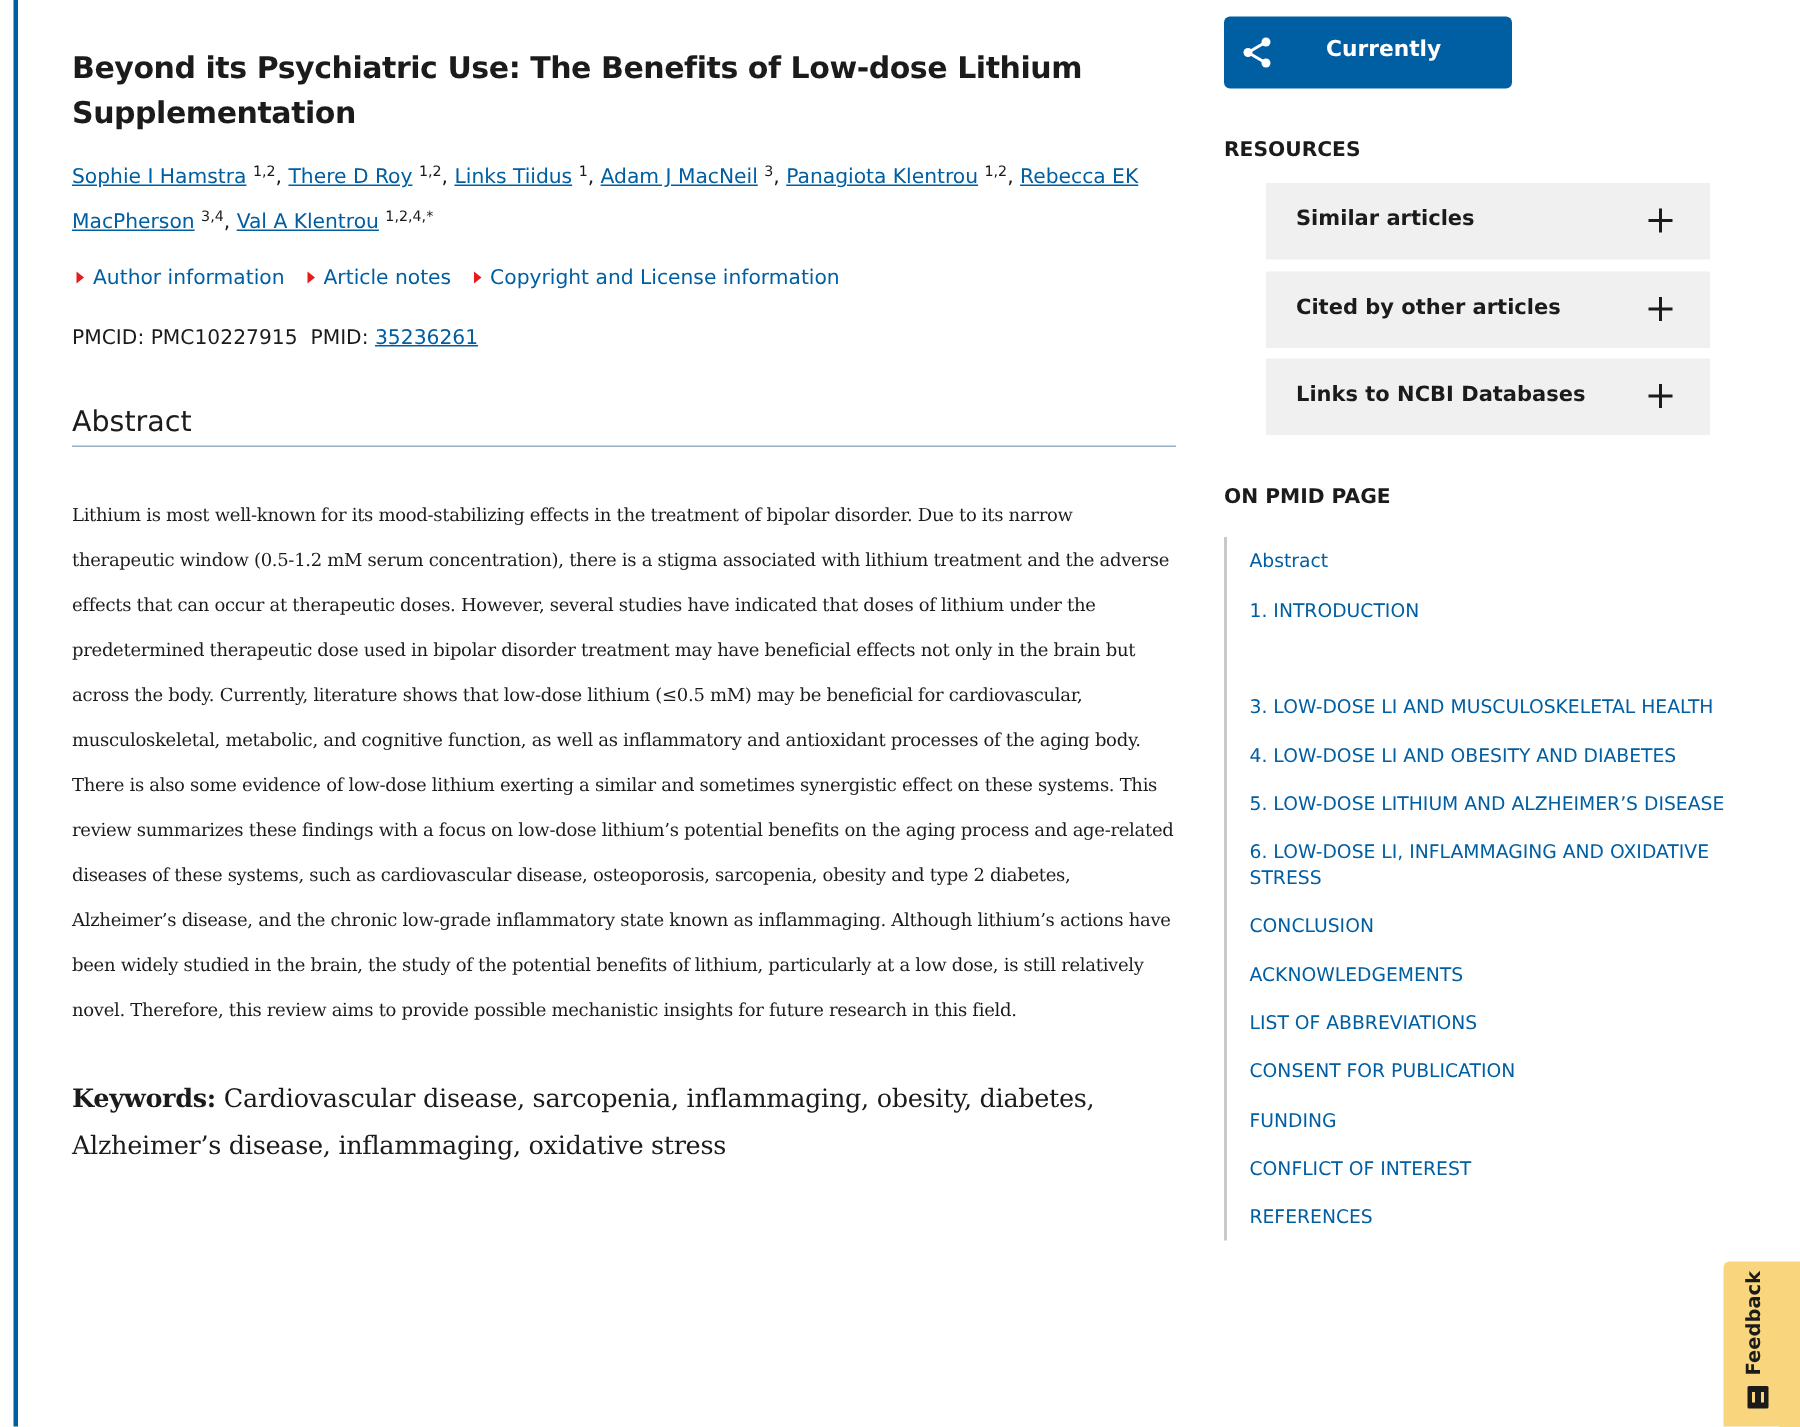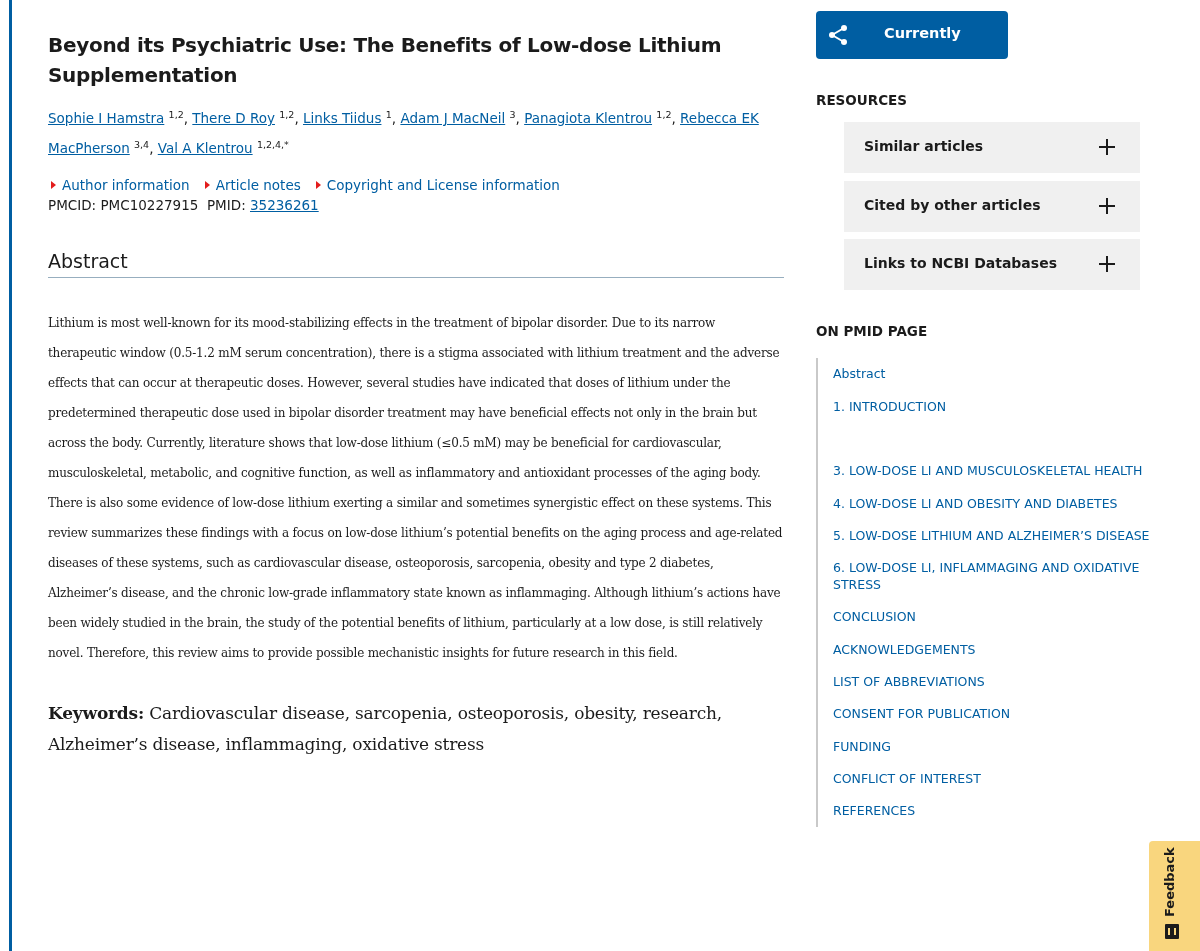--- a/index.html
+++ b/index.html
@@ -6,21 +6,21 @@
   body{width:1200px;height:951px;overflow:hidden;position:relative;font-family:"Liberation Sans",sans-serif;color:#1b1b1b;}
   .left-bar{position:absolute;left:9px;top:0;width:3px;height:951px;background:#005ea2;}
   .main{position:absolute;left:48px;top:0;width:736px;}
   .title{font-family:"DejaVu Sans",sans-serif;font-weight:bold;font-size:20px;line-height:30px;margin:30px 0 0 0;color:#1b1b1b;letter-spacing:-0.3px;}
   .authors{font-family:"DejaVu Sans",sans-serif;font-size:13.5px;line-height:30px;margin-top:13px;color:#1b1b1b;}
   .authors a{color:#005ea2;text-decoration:underline;}
   .authors sup{font-size:9.5px;vertical-align:5px;line-height:0;}
   .meta-links{font-family:"DejaVu Sans",sans-serif;font-size:13.5px;margin-top:14px;display:flex;gap:12px;text-align:center;}
   .meta-link{color:#005ea2;display:flex;align-items:center;cursor:pointer;}
   .tri{display:inline-block;width:0;height:0;border-top:4.5px solid transparent;border-bottom:4.5px solid transparent;border-left:5px solid #e31c1c;margin-right:6px;margin-left:3px;}
-  .ids{font-family:"DejaVu Sans",sans-serif;font-size:13.5px;margin-top:4px;color:#1b1b1b;}
+  .ids{font-family:"DejaVu Sans",sans-serif;font-size:13.5px;margin-top:24px;color:#1b1b1b;}
   .ids a{color:#005ea2;text-decoration:underline;}
   .section-h{font-family:"DejaVu Sans",sans-serif;font-size:19px;margin-top:37px;padding-bottom:5px;border-bottom:1px solid #97aebf;color:#1b1b1b;}
   .abstract{font-family:"DejaVu Serif",serif;font-size:12px;line-height:30px;margin-top:30px;color:#1b1b1b;letter-spacing:-0.2px;}
   .keywords{font-family:"DejaVu Serif",serif;font-size:17px;line-height:31px;margin-top:30px;color:#1b1b1b;letter-spacing:-0.2px;}
   .keywords b{font-weight:bold;}
   .side{position:absolute;left:816px;top:0;width:352px;}
   .permalink{position:absolute;left:0;top:11px;width:192px;height:48px;background:#005ea2;border-radius:4px;color:#fff;display:flex;align-items:center;cursor:pointer;}
   .permalink .share{position:absolute;left:10px;top:12px;}
   .permalink .lbl{position:absolute;left:68px;top:14px;font-family:"DejaVu Sans",sans-serif;font-weight:bold;font-size:14.5px;}
   .side-h{position:absolute;left:0;font-family:"DejaVu Sans",sans-serif;font-weight:bold;font-size:13.5px;color:#1b1b1b;}
@@ -70,21 +70,21 @@
   </div>
 
   <div class="ids">
     <span>PMCID:</span> <span>PMC10227915</span>&nbsp;
     <span>PMID:</span> <a>35236261</a>
   </div>
 
   <div class="section-h">Abstract</div>
   <p class="abstract">Lithium is most well-known for its mood-stabilizing effects in the treatment of bipolar disorder. Due to its narrow therapeutic window (0.5-1.2 mM serum concentration), there is a stigma associated with lithium treatment and the adverse effects that can occur at therapeutic doses. However, several studies have indicated that doses of lithium under the predetermined therapeutic dose used in bipolar disorder treatment may have beneficial effects not only in the brain but across the body. Currently, literature shows that low-dose lithium (≤0.5 mM) may be beneficial for cardiovascular, musculoskeletal, metabolic, and cognitive function, as well as inflammatory and antioxidant processes of the aging body. There is also some evidence of low-dose lithium exerting a similar and sometimes synergistic effect on these systems. This review summarizes these findings with a focus on low-dose lithium’s potential benefits on the aging process and age-related diseases of these systems, such as cardiovascular disease, osteoporosis, sarcopenia, obesity and type 2 diabetes, Alzheimer’s disease, and the chronic low-grade inflammatory state known as inflammaging. Although lithium’s actions have been widely studied in the brain, the study of the potential benefits of lithium, particularly at a low dose, is still relatively novel. Therefore, this review aims to provide possible mechanistic insights for future research in this field.</p>
 
-  <p class="keywords"><b>Keywords:</b> <span>Cardiovascular disease, sarcopenia, osteoporosis, obesity, research, Alzheimer’s disease, inflammaging, oxidative stress</span></p>
+  <p class="keywords"><b>Keywords:</b> <span>Cardiovascular disease, sarcopenia, inflammaging, obesity, diabetes, Alzheimer’s disease, inflammaging, oxidative stress</span></p>
 
 </div>
 
 <div class="side">
   <div class="permalink">
     <svg class="share" width="24" height="24" viewBox="0 0 24 24">
       <circle cx="18" cy="5" r="3" fill="#fff"></circle>
         <circle cx="6" cy="12" r="3" fill="#fff"></circle>
         <circle cx="18" cy="19" r="3" fill="#fff"></circle>
       <line x1="6" y1="12" x2="18" y2="5" stroke="#fff" stroke-width="2"></line>

